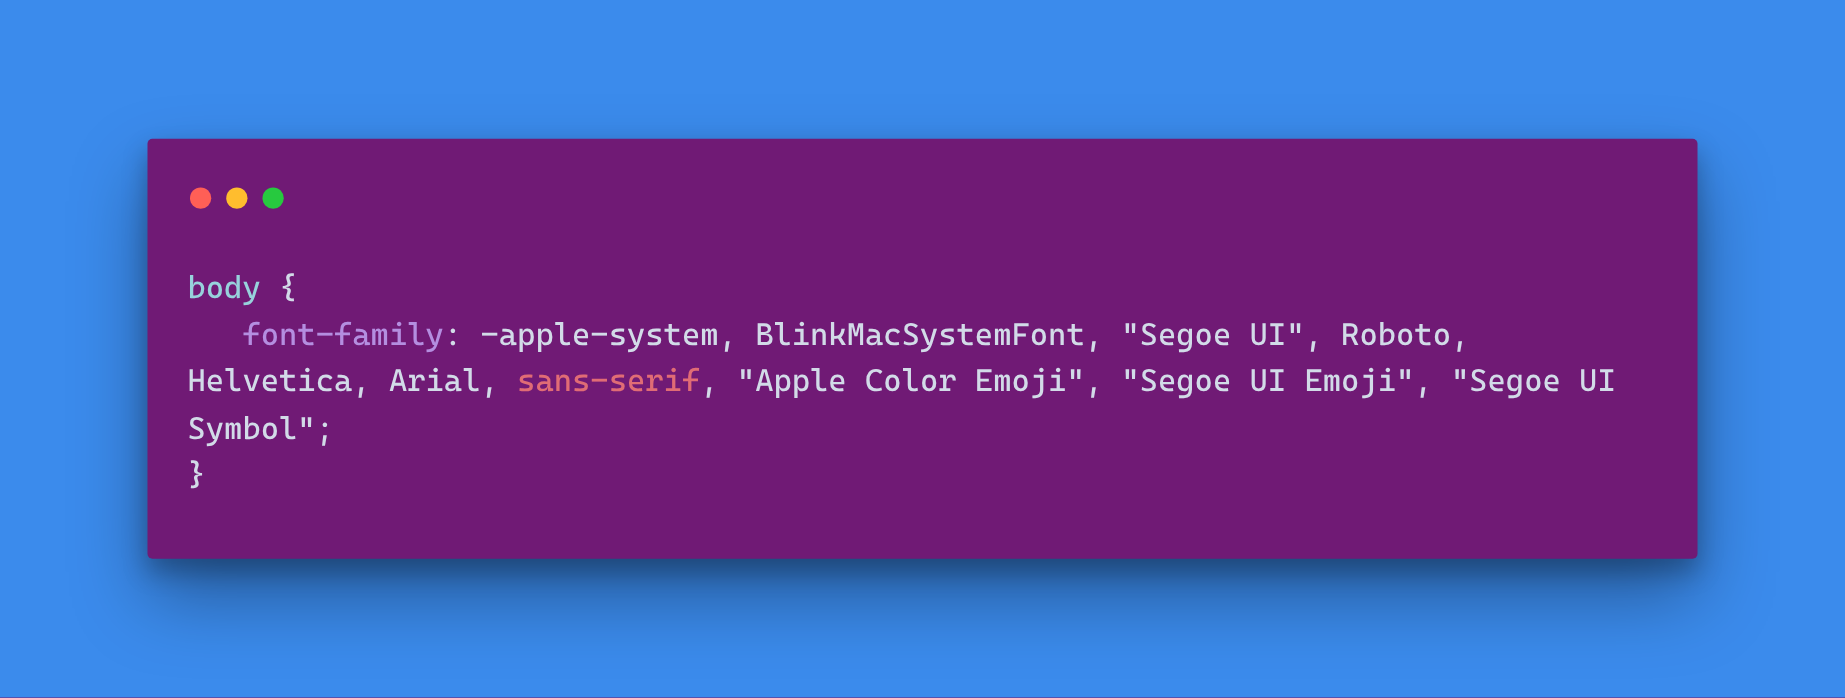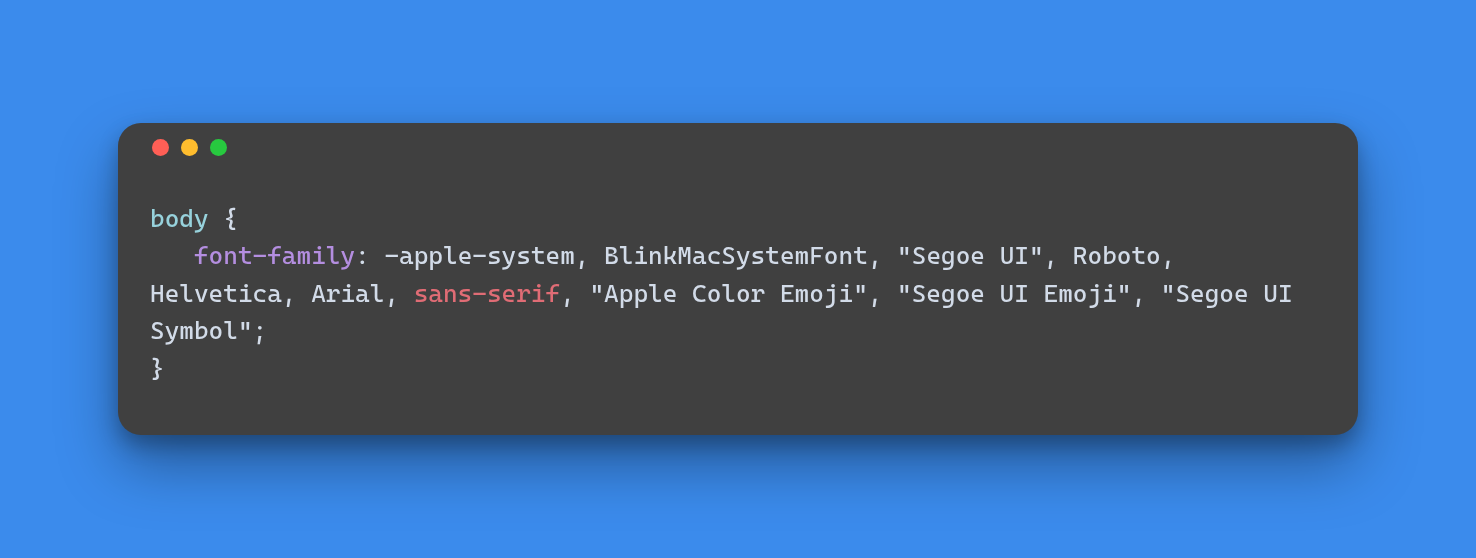--- a/index.html
+++ b/index.html
@@ -13,24 +13,24 @@
       height: 558px;
       background: #3b8bec;
       display: flex;
       align-items: center;
       justify-content: center;
       font-family: ui-monospace, "SF Mono", "Cascadia Code", "Source Code Pro", Menlo, Consolas, "DejaVu Sans Mono", monospace;
     }
 
     .window {
       width: 1240px;
-      background: #404040;
-      border-radius: 23px;
+      background: #701a75;
+      border-radius: 4px;
       box-shadow: 0 30px 60px rgba(0,0,0,0.35), 0 10px 20px rgba(0,0,0,0.25);
-      padding: 16px 32px 48px 32px;
+      padding: 39px 32px 48px 32px;
     }
 
     .traffic-lights {
       display: flex;
       gap: 12px;
       margin-bottom: 44px;
       padding-left: 2px;
     }
 
     .dot {

